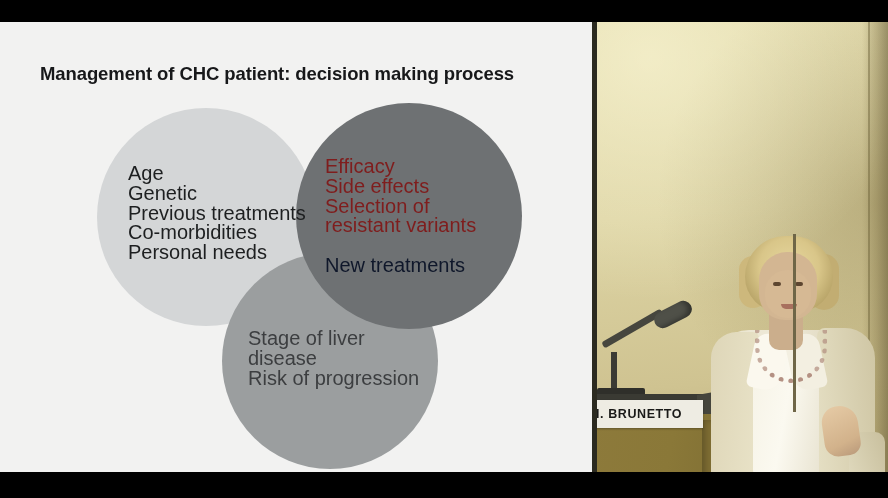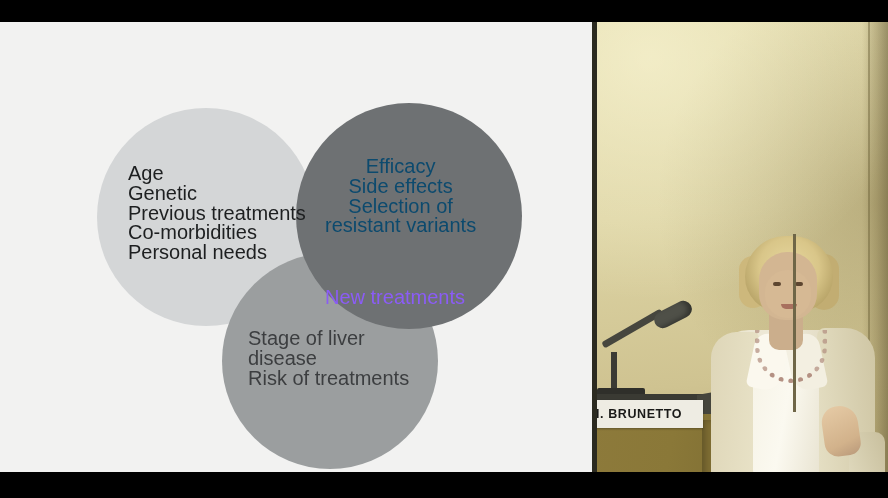--- a/index.html
+++ b/index.html
@@ -89,28 +89,26 @@
     white-space: pre-line;
   }
   #text-patient {
     left: 128px;
     top: 142px;
     color: #1d1f20;
   }
   #text-treatment-a {
     left: 325px;
     top: 135px;
-    color: #0c4a6e;
-    text-align: center;
+    color: #7f1d1d;
   }
   #text-treatment-b {
     left: 325px;
     top: 234px;
-    color: #8b5cf6;
-    margin-top: 32px;
+    color: #0f172a;
   }
   #text-disease {
     left: 248px;
     top: 307px;
     color: #3c3e40;
   }
 
   
   #panel-divider {
     position: absolute;
@@ -457,20 +455,21 @@
   #bar-top { top: 0; height: 22px; }
   #bar-bottom { top: 472px; height: 26px; }
 </style>
 </head>
 <body>
 
 <div id="stage">
 
   <div id="slide-panel">
 
+    <div id="slide-title">Management of CHC patient: decision making process</div>
 
     <div id="venn">
 
       <div class="circle" id="circle-patient"></div>
 
       <div class="circle" id="circle-disease"></div>
 
       <div class="circle" id="circle-treatment"></div>
 
       <div class="circle-text" id="text-patient">Age
@@ -481,21 +480,21 @@
 
       <div class="circle-text" id="text-treatment-a">Efficacy
 Side effects
 Selection of
 resistant variants</div>
 
       <div class="circle-text" id="text-treatment-b">New treatments</div>
 
       <div class="circle-text" id="text-disease">Stage of liver
 disease
-Risk of treatments</div>
+Risk of progression</div>
 
     </div>
   </div>
 
   <div id="panel-divider"></div>
 
   <div id="video-panel">
 
     <div id="wall"></div>
     <div id="wall-edge"></div>

